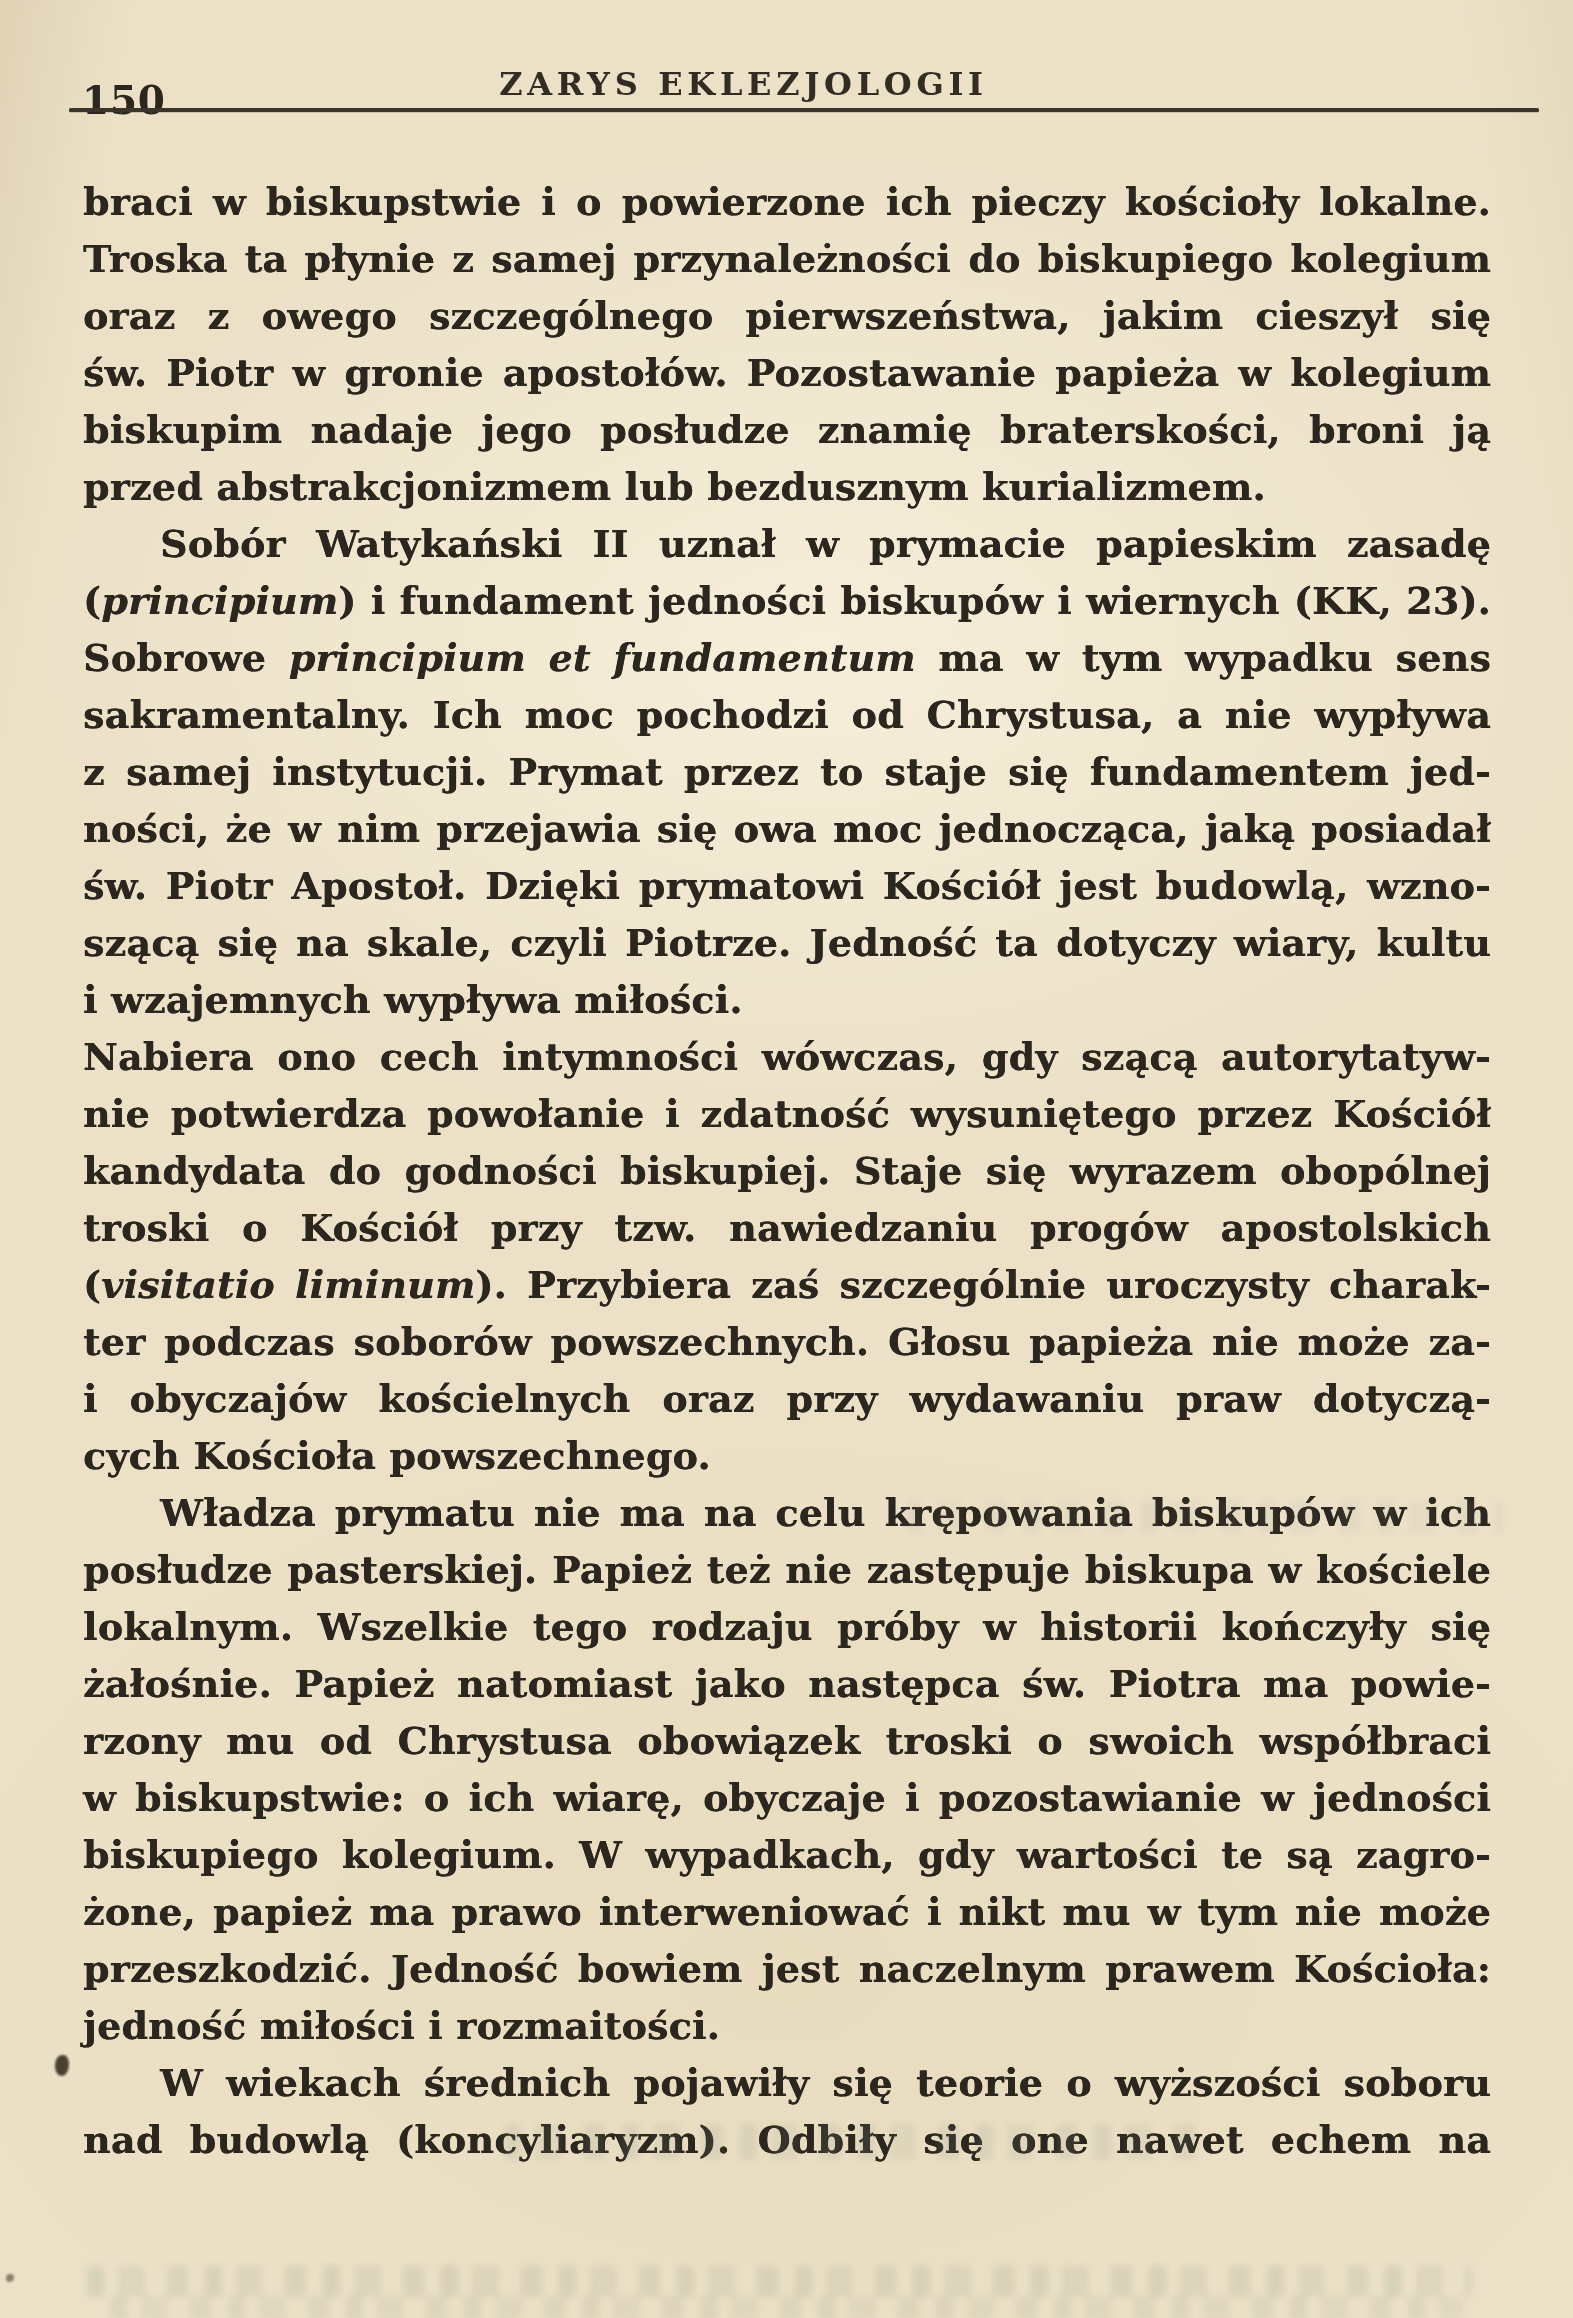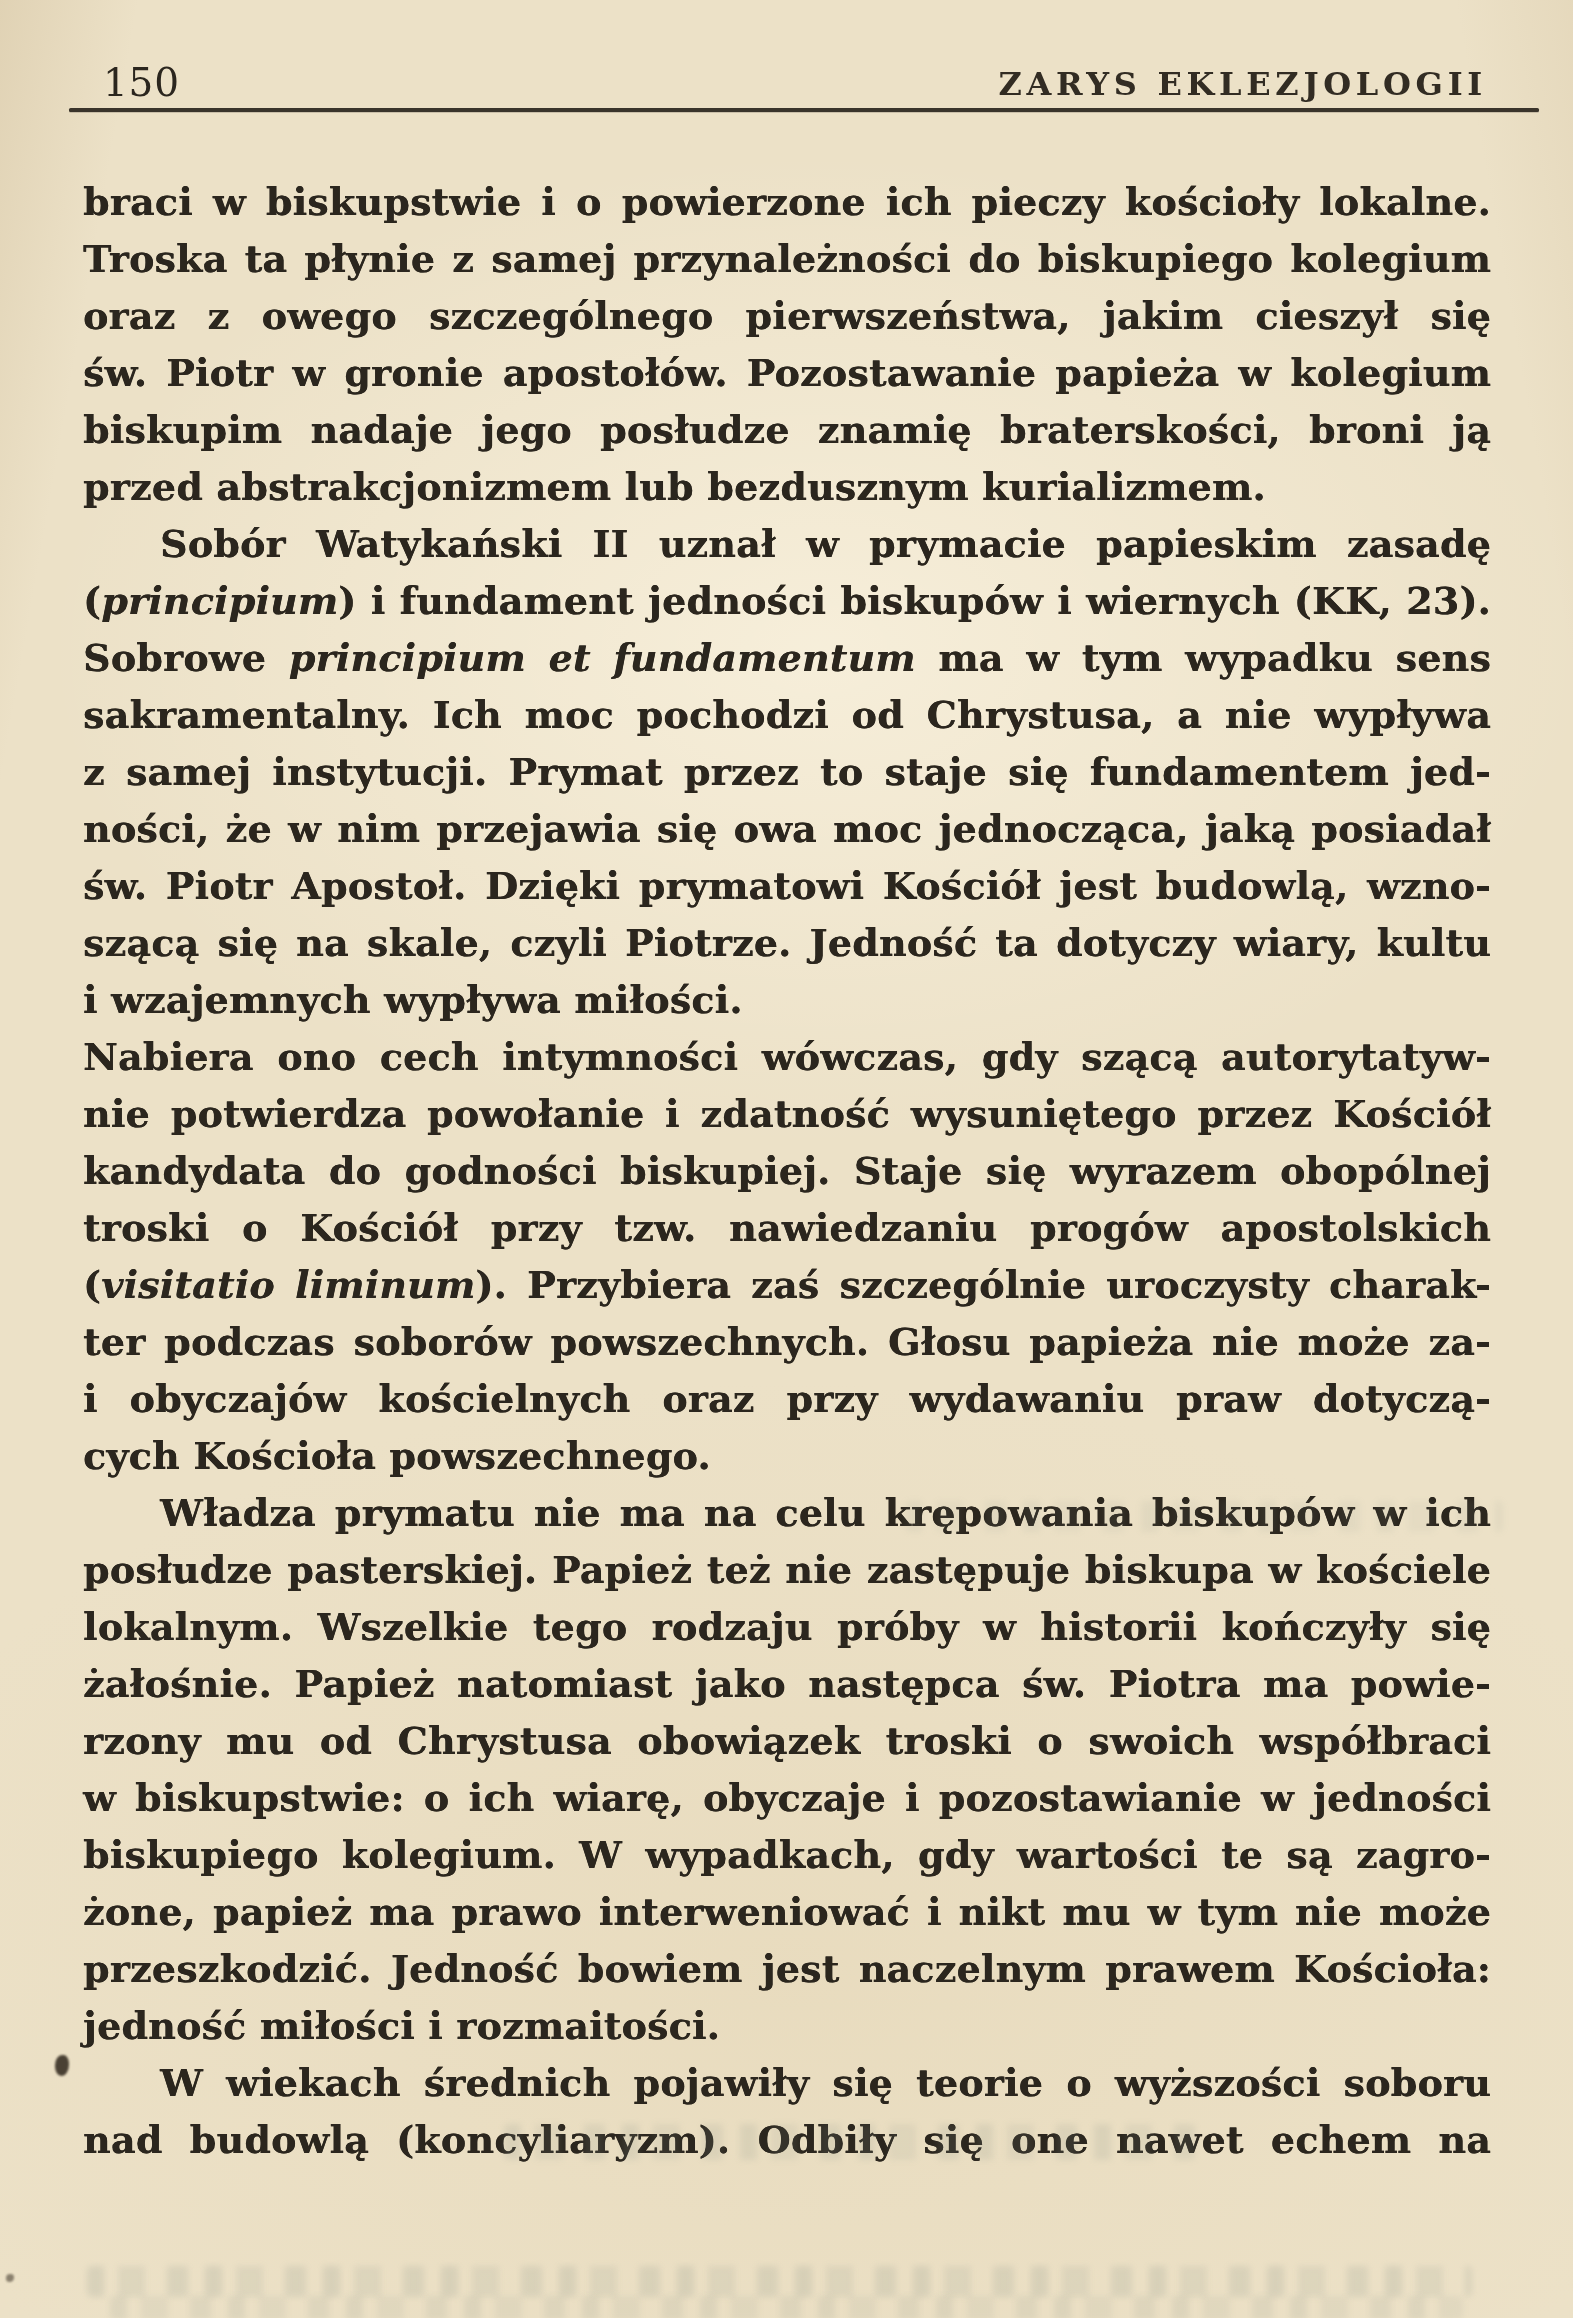--- a/index.html
+++ b/index.html
@@ -12,28 +12,27 @@
       linear-gradient(100deg, rgba(205,186,150,0.38) 0%, rgba(205,186,150,0.0) 7%),
       linear-gradient(260deg, rgba(205,186,150,0.22) 0%, rgba(205,186,150,0.0) 6%),
       radial-gradient(ellipse 1101px 708px at 52% 28%, rgba(255,249,233,0.55), rgba(255,249,233,0) 70%),
       radial-gradient(ellipse 1259px 787px at 50% 85%, rgba(228,213,180,0.45), rgba(228,213,180,0) 75%),
       var(--paper, #ece1c7);
     font-family: "DejaVu Serif", "Liberation Serif", serif;
     color: var(--ink, #2b261e);
   }
   .header { position:absolute; top:60px; left:0; right:0; height:41px; }
   .pagenum {
-    position:absolute; left:82px; top:0;
-    font-size:39px; font-weight:normal; letter-spacing:0.8px;
+    position:absolute; left:82px; top:17px;
+    font-size:39px; font-weight:bold; letter-spacing:0.8px;
     color: var(--ink, #2b261e);
-    margin-left: 21px;
   }
   .title {
     position:absolute; left:0; right:87px; top:4.7px;
-    text-align:right;
+    text-align:center;
     font-size:32px; font-weight:bold; letter-spacing:4.7px;
     color:#322c23;
   }
   .rule {
     position:absolute; top:108px; left:69px; width:1470px; height:3.9px;
     background: var(--rule, #3a342b);
     border-radius:1.6px;
     box-shadow: 0 0.8px 0 rgba(58,52,43,0.25);
   }
   .body {

